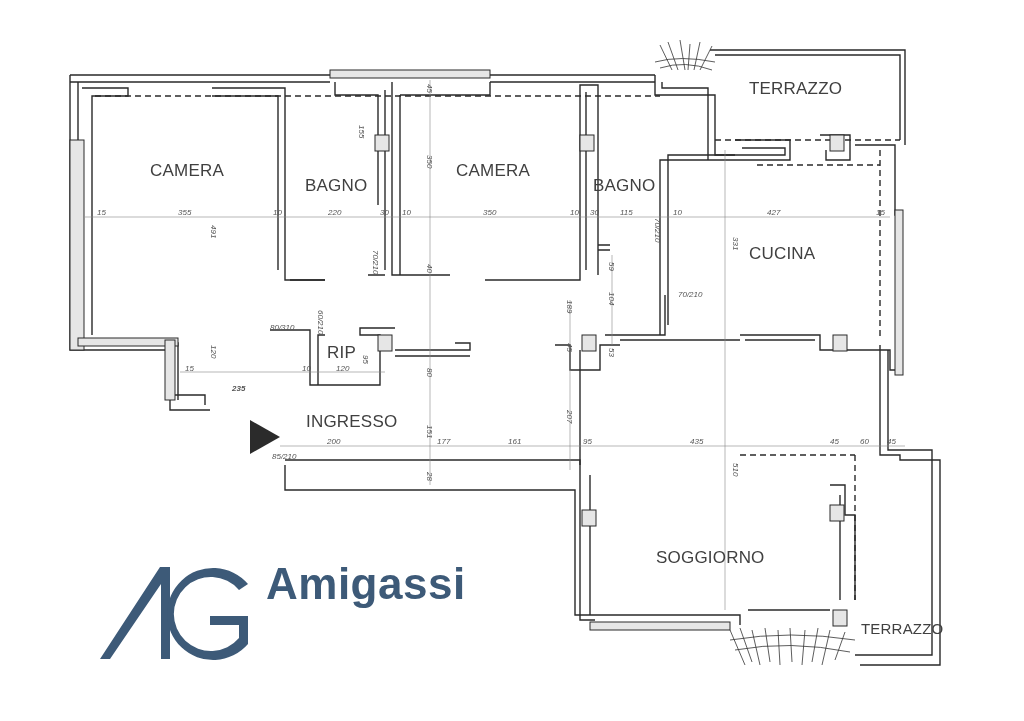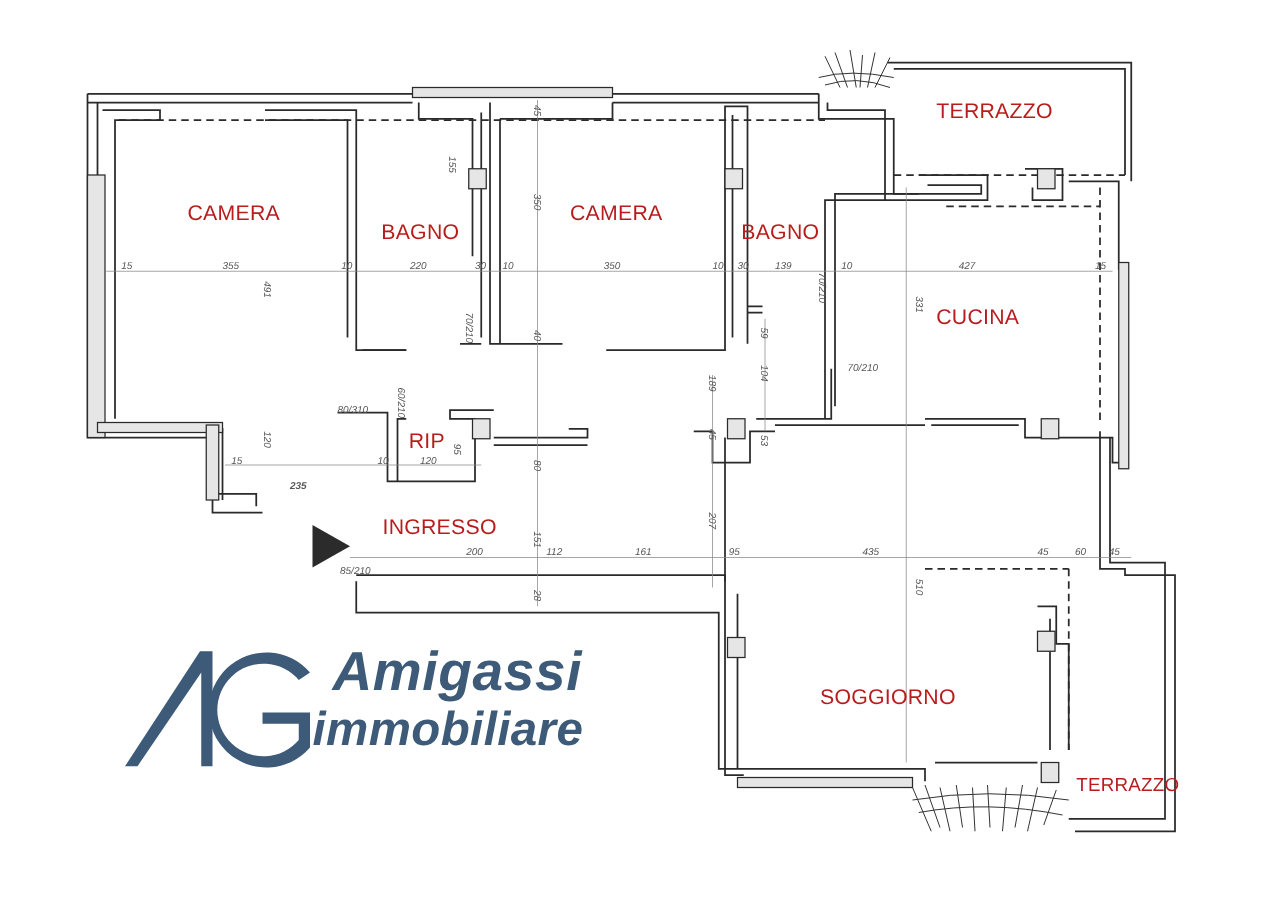--- a/index.html
+++ b/index.html
@@ -1,21 +1,21 @@
 <!DOCTYPE html>
 <html><head>
 <meta charset="utf-8">
 <style>
   html, body { margin: 0; padding: 0; background: #ffffff; }
   body { width: 1024px; height: 721px; position: relative; overflow: hidden; font-family: "Liberation Sans", sans-serif; }
   #plan { position: absolute; left: 0; top: 0; width: 1024px; height: 721px; }
-  .room-label { position: absolute; color: #b91c1c; font-family: "Liberation Sans", sans-serif; font-size: 17px; letter-spacing: 0.2px; white-space: nowrap; }
+  .room-label { position: absolute; color: #404040; font-family: "Liberation Sans", sans-serif; font-size: 17px; letter-spacing: 0.2px; white-space: nowrap; }
   .dim { position: absolute; color: #555; font-family: "Liberation Sans", sans-serif; font-size: 8px; font-style: italic; white-space: nowrap; }
   .dim.v { transform: rotate(90deg); transform-origin: left top; }
-  .logo { position: absolute; left: 98px; top: 518px; width: 400px; height: 100px; font-style: italic; }
+  .logo { position: absolute; left: 98px; top: 564px; width: 400px; height: 100px; }
   .logo-text1 { position: absolute; left: 168px; top: -5px; font-family: "Liberation Sans", sans-serif; font-weight: bold; font-size: 44px; color: #3d5a78; letter-spacing: 0.5px; }
   .logo-text2 { position: absolute; left: 152px; top: 45px; font-family: "Liberation Sans", sans-serif; font-weight: bold; font-size: 38px; color: #3d5a78; letter-spacing: 0.3px; }
   .entry-arrow { position: absolute; left: 250px; top: 420px; width: 0; height: 0; border-top: 17px solid transparent; border-bottom: 17px solid transparent; border-left: 30px solid #2b2b2b; }
 </style>
 </head>
 <body>
 
 <svg id="plan" viewBox="0 0 1024 721" xmlns="http://www.w3.org/2000/svg">
   <g fill="none" stroke="#2a2a2a" stroke-width="1.4">
 
@@ -126,32 +126,32 @@
 
 <div class="dim" style="left:97px; top:208px;">15</div>
 <div class="dim" style="left:178px; top:208px;">355</div>
 <div class="dim" style="left:273px; top:208px;">10</div>
 <div class="dim" style="left:328px; top:208px;">220</div>
 <div class="dim" style="left:380px; top:208px;">30</div>
 <div class="dim" style="left:402px; top:208px;">10</div>
 <div class="dim" style="left:483px; top:208px;">350</div>
 <div class="dim" style="left:570px; top:208px;">10</div>
 <div class="dim" style="left:590px; top:208px;">30</div>
-<div class="dim" style="left:620px; top:208px;">139</div>
+<div class="dim" style="left:620px; top:208px;">115</div>
 <div class="dim" style="left:673px; top:208px;">10</div>
 <div class="dim" style="left:767px; top:208px;text-align:center;">427</div>
 <div class="dim" style="left:876px; top:208px;">15</div>
 
 <div class="dim" style="left:185px; top:364px;">15</div>
 <div class="dim" style="left:232px; top:384px;font-weight:bold;">235</div>
 <div class="dim" style="left:302px; top:364px;">10</div>
 <div class="dim" style="left:336px; top:364px;">120</div>
 
-<div class="dim" style="left:327px; top:437px;margin-left:46px;">200</div>
-<div class="dim" style="left:437px; top:437px;">112</div>
+<div class="dim" style="left:327px; top:437px;">200</div>
+<div class="dim" style="left:437px; top:437px;">177</div>
 <div class="dim" style="left:508px; top:437px;">161</div>
 <div class="dim" style="left:583px; top:437px;">95</div>
 <div class="dim" style="left:690px; top:437px;text-align:right;">435</div>
 <div class="dim" style="left:830px; top:437px;">45</div>
 <div class="dim" style="left:860px; top:437px;">60</div>
 <div class="dim" style="left:887px; top:437px;">45</div>
 
 <div class="dim v" style="left:434px; top:84px;">45</div>
 <div class="dim v" style="left:366px; top:125px;">155</div>
 <div class="dim v" style="left:434px; top:155px;">350</div>
@@ -179,14 +179,13 @@
 <div class="dim" style="left:272px; top:452px;">85/210</div>
 
 <div class="entry-arrow"></div>
 
 <div class="logo">
   <svg width="160" height="100" viewBox="0 0 160 100" style="position:absolute; left:0; top:0;">
     <path d="M2 95 L62 3 L72 3 L72 95 L63 95 L63 20 L12 95 Z" fill="#3d5a78"></path>
     <path d="M150 20 A46 46 0 1 0 150 80 L150 52 L112 52 L112 61 L141 61 L141 74 A37 37 0 1 1 141 26 Z" fill="#3d5a78"></path>
   </svg>
   <div class="logo-text1">Amigassi</div>
-  <div class="logo-text2">immobiliare</div>
 </div>
 
 </body></html>

